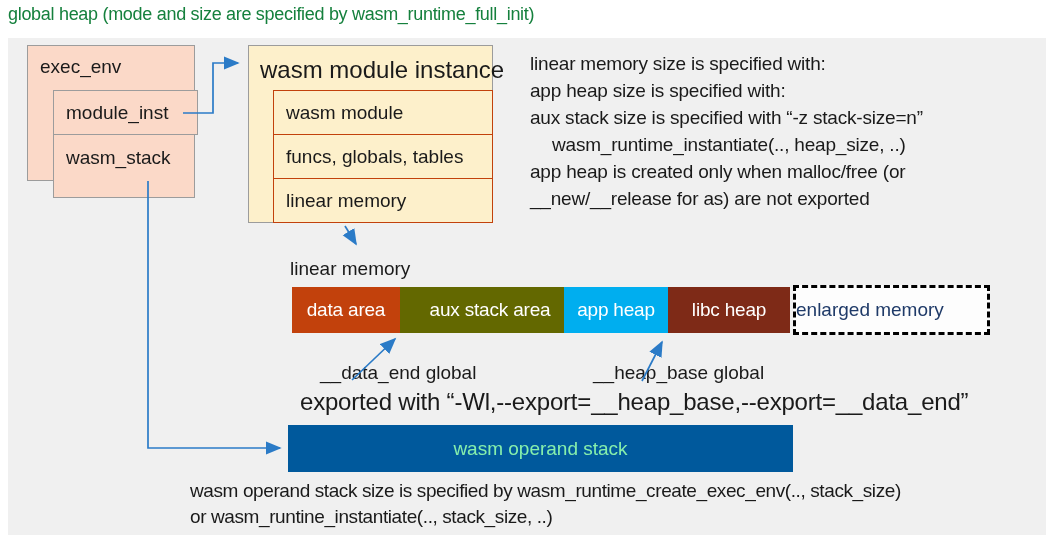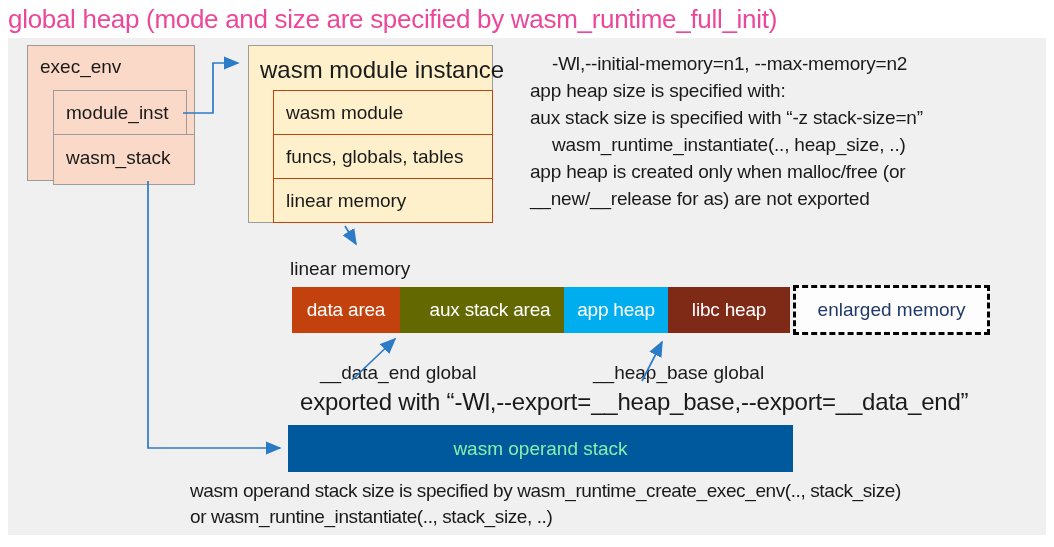--- a/index.html
+++ b/index.html
@@ -3,34 +3,34 @@
 <meta charset="utf-8">
 <style>
   html,body{margin:0;padding:0;}
   body{
     width:1054px;height:547px;position:relative;background:#ffffff;
     font-family:"Liberation Sans","DejaVu Sans",sans-serif;color:#1a1a1a;
     overflow:hidden;
   }
   .abs{position:absolute;}
   #page-title{
-    left:8px;top:4px;font-size:26px;letter-spacing:-0.3px;color:#ec4899;
+    left:8px;top:4px;font-size:18px;letter-spacing:-0.3px;color:#15803d;
     white-space:nowrap;
   }
   #panel{
     left:8px;top:38px;width:1038px;height:497px;background:#f0f0f0;
   }
   
   .box{box-sizing:border-box;border:1px solid #9c9c9c;}
   #exec-env-box{left:27px;top:45px;width:168px;height:136px;background:#fbd9c8;}
   #exec-env-title{left:40px;top:56px;font-size:19px;white-space:nowrap;}
   .pink-row{background:#fbd9c8;font-size:19px;padding-left:12px;box-sizing:border-box;
     border:1px solid #9c9c9c;line-height:44px;white-space:nowrap;}
-  #row-module-inst{left:53px;top:90px;width:134px;height:45px;}
-  #row-wasm-stack{left:53px;top:134px;width:142px;height:51px;line-height:46px;}
+  #row-module-inst{left:53px;top:90px;width:145px;height:45px;}
+  #row-wasm-stack{left:53px;top:134px;width:142px;height:64px;line-height:46px;}
   
   #module-instance-box{left:248px;top:45px;width:245px;height:178px;background:#fdf0cb;}
   #module-instance-title{left:260px;top:56px;font-size:24px;white-space:nowrap;}
   .cream-row{background:#fdf0cb;font-size:19px;padding-left:12px;box-sizing:border-box;
     border:1px solid #c2410c;line-height:43px;white-space:nowrap;}
   #row-wasm-module{left:273px;top:90px;width:220px;height:45px;}
   #row-funcs{left:273px;top:134px;width:220px;height:45px;}
   #row-linear-memory{left:273px;top:178px;width:220px;height:45px;}
   
   #info-notes{left:530px;top:50px;width:505px;font-size:19px;line-height:27px;
@@ -39,21 +39,21 @@
   #info-notes div{white-space:nowrap;}
   
   #linear-memory-label{left:290px;top:258px;font-size:19px;white-space:nowrap;}
   .seg{top:287px;height:46px;line-height:46px;text-align:center;color:#ffffff;
     font-size:19px;letter-spacing:-0.2px;white-space:nowrap;}
   #seg-data-area{left:292px;width:108px;background:#c2410c;}
   #seg-aux-stack{left:400px;width:180px;background:#636800;}
   #seg-app-heap{left:564px;width:104px;background:#00aeef;}
   #seg-libc-heap{left:668px;width:122px;background:#7e2a17;}
   #seg-enlarged{
-    left:793px;top:285px;width:197px;height:50px;line-height:44px;text-align:center;
+    left:793px;top:285px;width:197px;height:50px;line-height:44px;
     background:#fdfdfd;border:3px dashed #000000;box-sizing:border-box;
     color:#1f3a68;font-size:19px;white-space:nowrap;
   }
   
   #data-end-label{left:320px;top:362px;font-size:19px;white-space:nowrap;}
   #heap-base-label{left:593px;top:362px;font-size:19px;white-space:nowrap;}
   #export-note{left:300px;top:388px;font-size:24px;letter-spacing:-0.2px;white-space:nowrap;}
   
   #operand-stack-bar{
     left:288px;top:425px;width:505px;height:47px;background:#00599c;color:#86efac;
@@ -77,21 +77,21 @@
 <div class="abs pink-row" id="row-module-inst">module_inst</div>
 <div class="abs pink-row" id="row-wasm-stack">wasm_stack</div>
 
 <div class="abs box" id="module-instance-box"></div>
 <div class="abs" id="module-instance-title">wasm module instance</div>
 <div class="abs cream-row" id="row-wasm-module">wasm module</div>
 <div class="abs cream-row" id="row-funcs">funcs, globals, tables</div>
 <div class="abs cream-row" id="row-linear-memory">linear memory</div>
 
 <div class="abs" id="info-notes">
-  <div class="indent">-Wl,--initial-memory=n1, --max-memory=n2</div>
+  <div>linear memory size is specified with:</div>
   <div>app heap size is specified with:</div>
   <div>aux stack size is specified with “-z stack-size=n”</div>
   <div class="indent">wasm_runtime_instantiate(.., heap_size, ..)</div>
   <div>app heap is created only when malloc/free (or</div>
   <div>__new/__release for as) are not exported</div>
 </div>
 
 <div class="abs" id="linear-memory-label">linear memory</div>
 <div class="abs seg" id="seg-data-area">data area</div>
 <div class="abs seg" id="seg-aux-stack">aux stack area</div>

